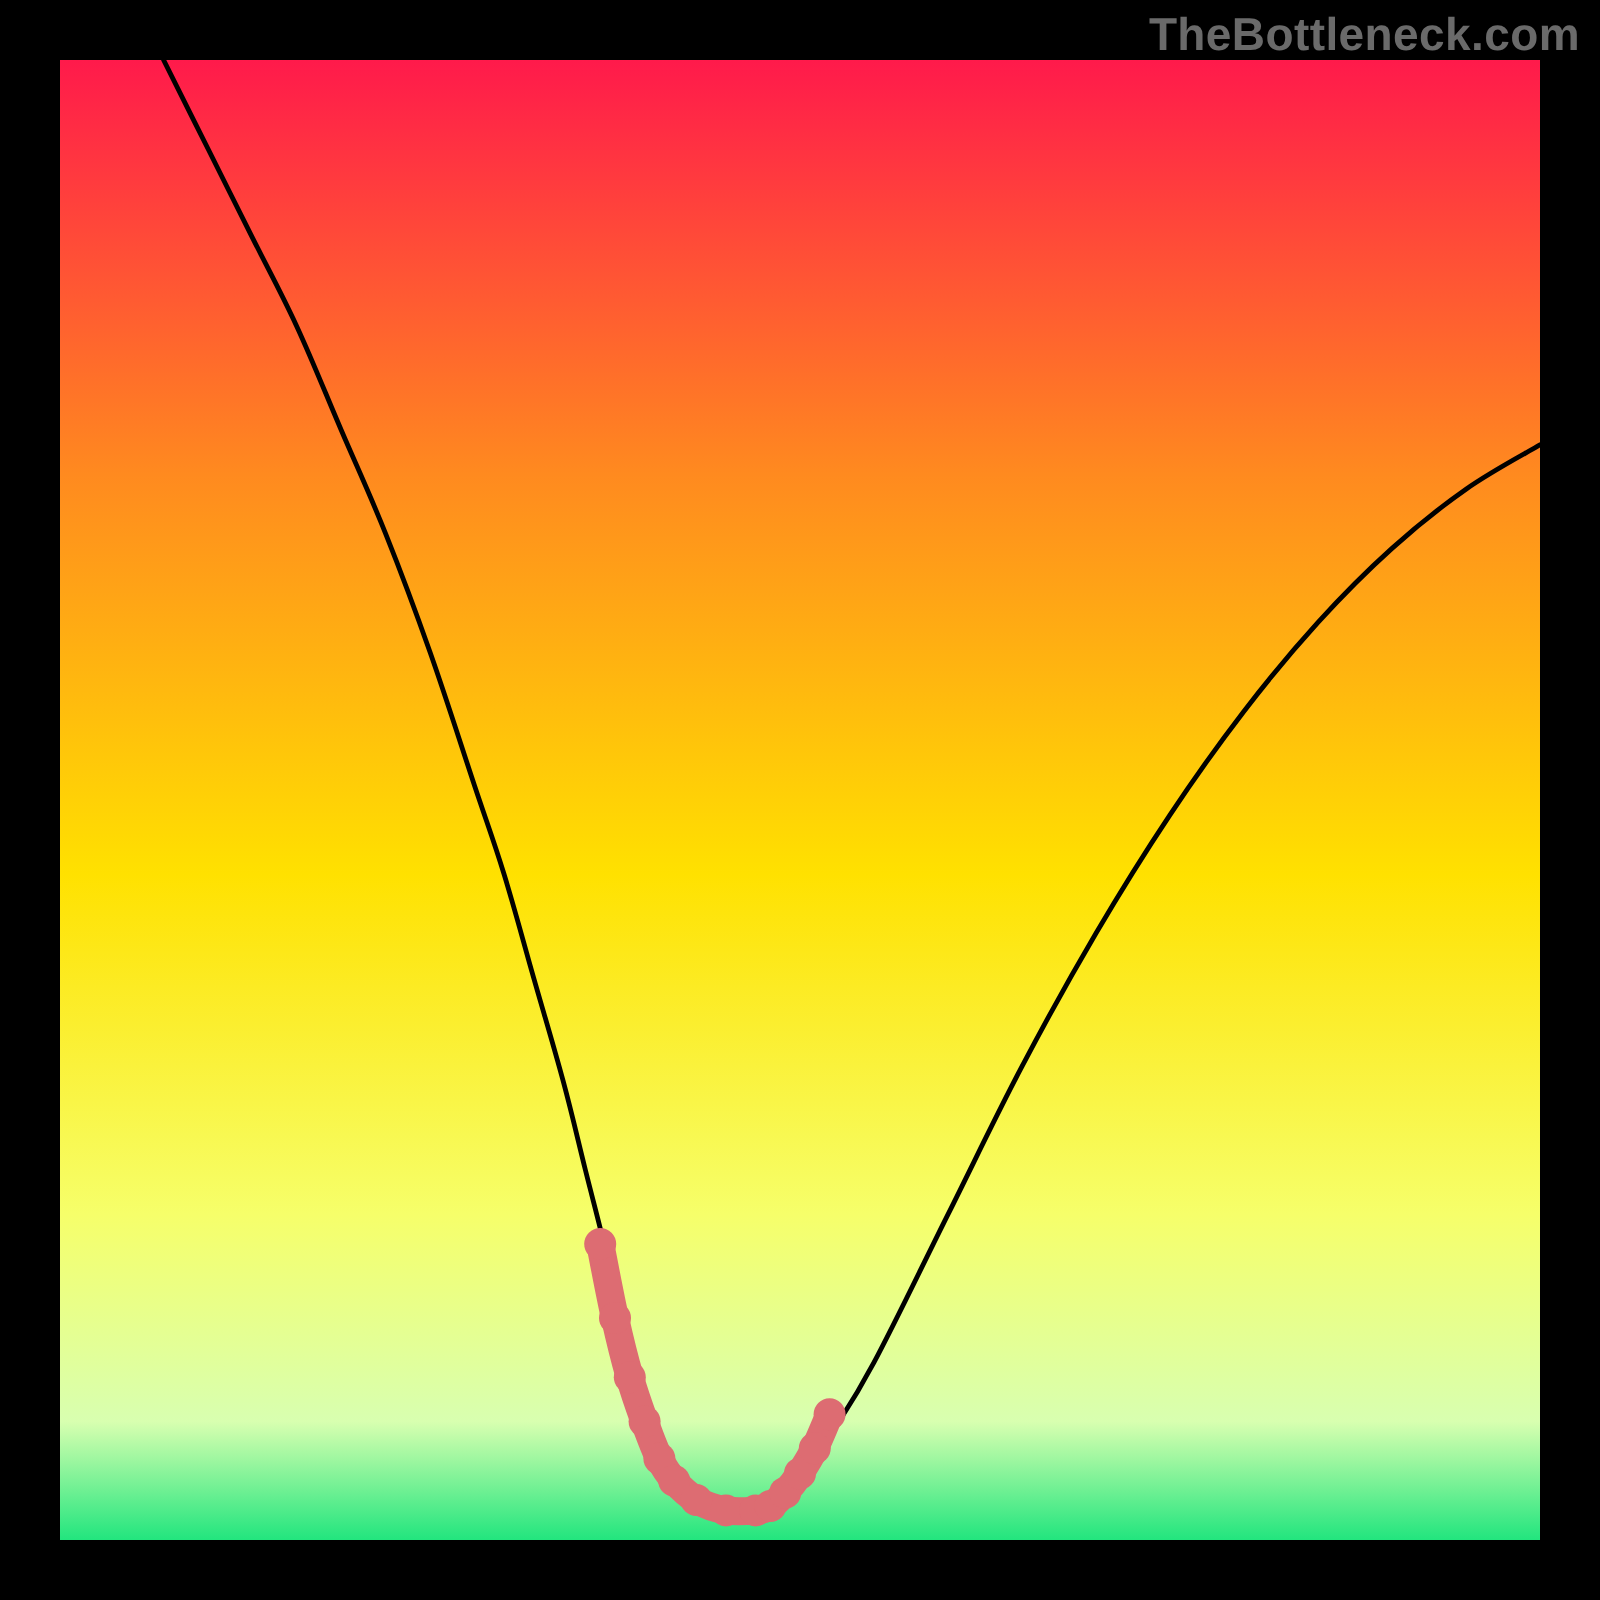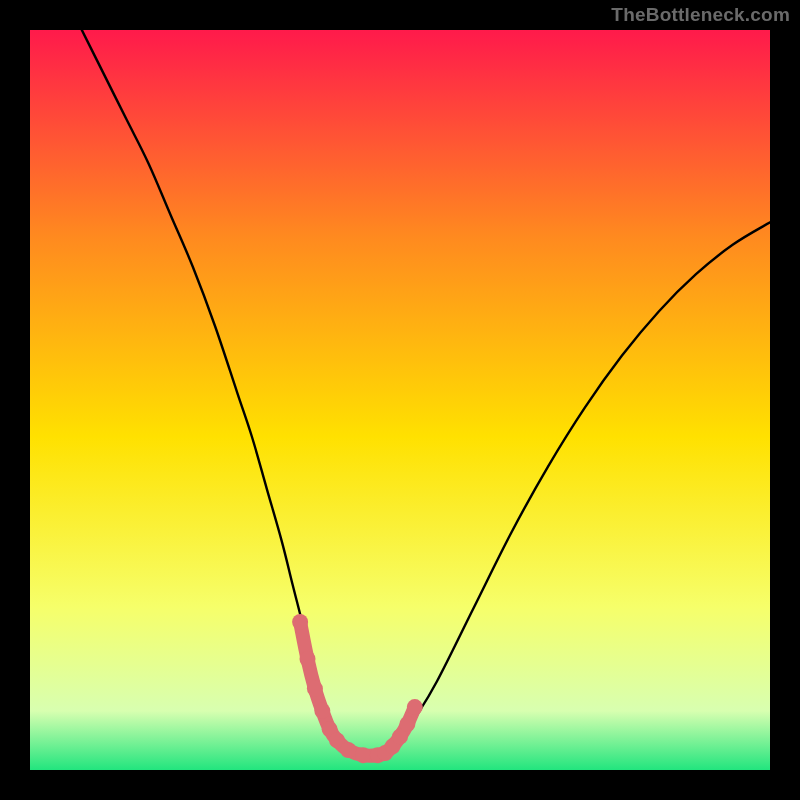--- a/index.html
+++ b/index.html
@@ -17,21 +17,21 @@
     left: 0;
     width: 800px;
     height: 800px;
     background: #000;
   }
   .watermark {
     position: absolute;
     top: 4px;
     right: 10px;
     color: #6a6a6a;
-    font-size: 19px;
+    font-size: 23px;
     font-weight: 600;
     letter-spacing: 0.2px;
     z-index: 40;
     user-select: none;
   }
   .plot {
     position: absolute;
     left: 30px;
     top: 30px;
     width: 740px;

